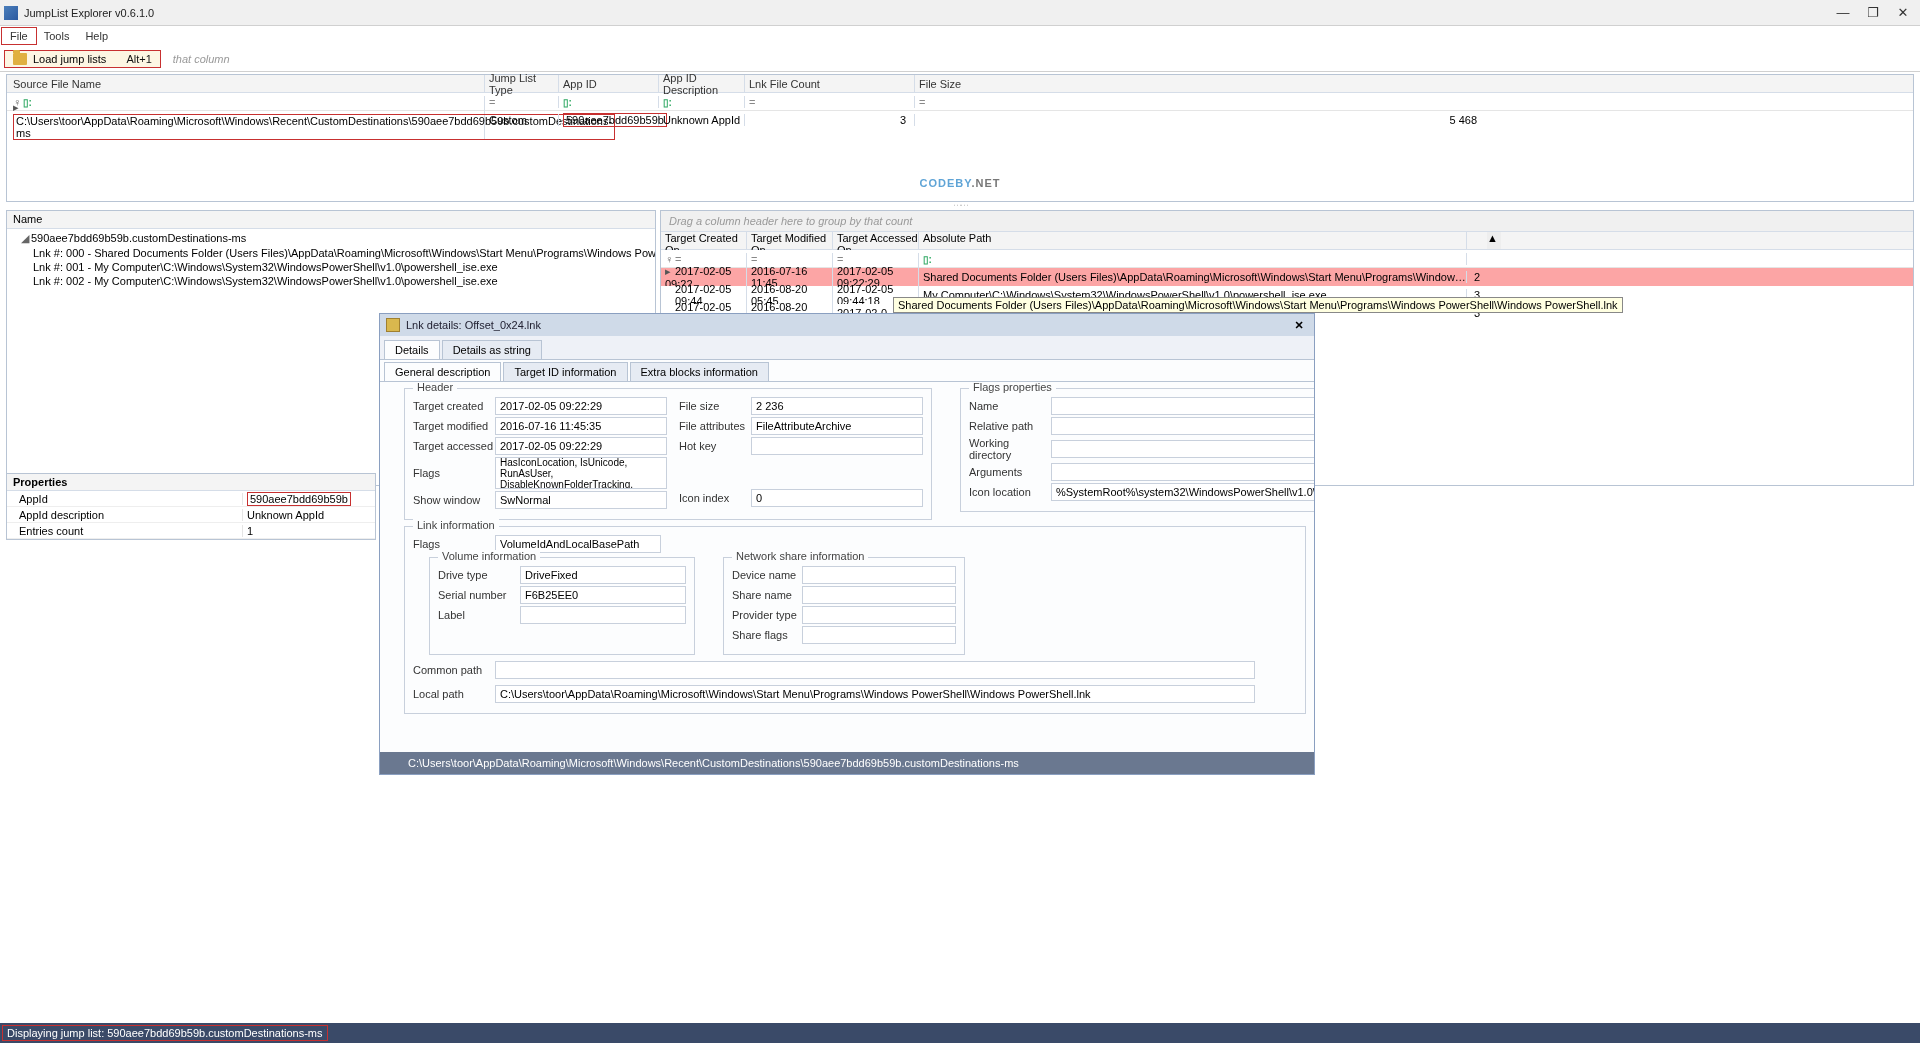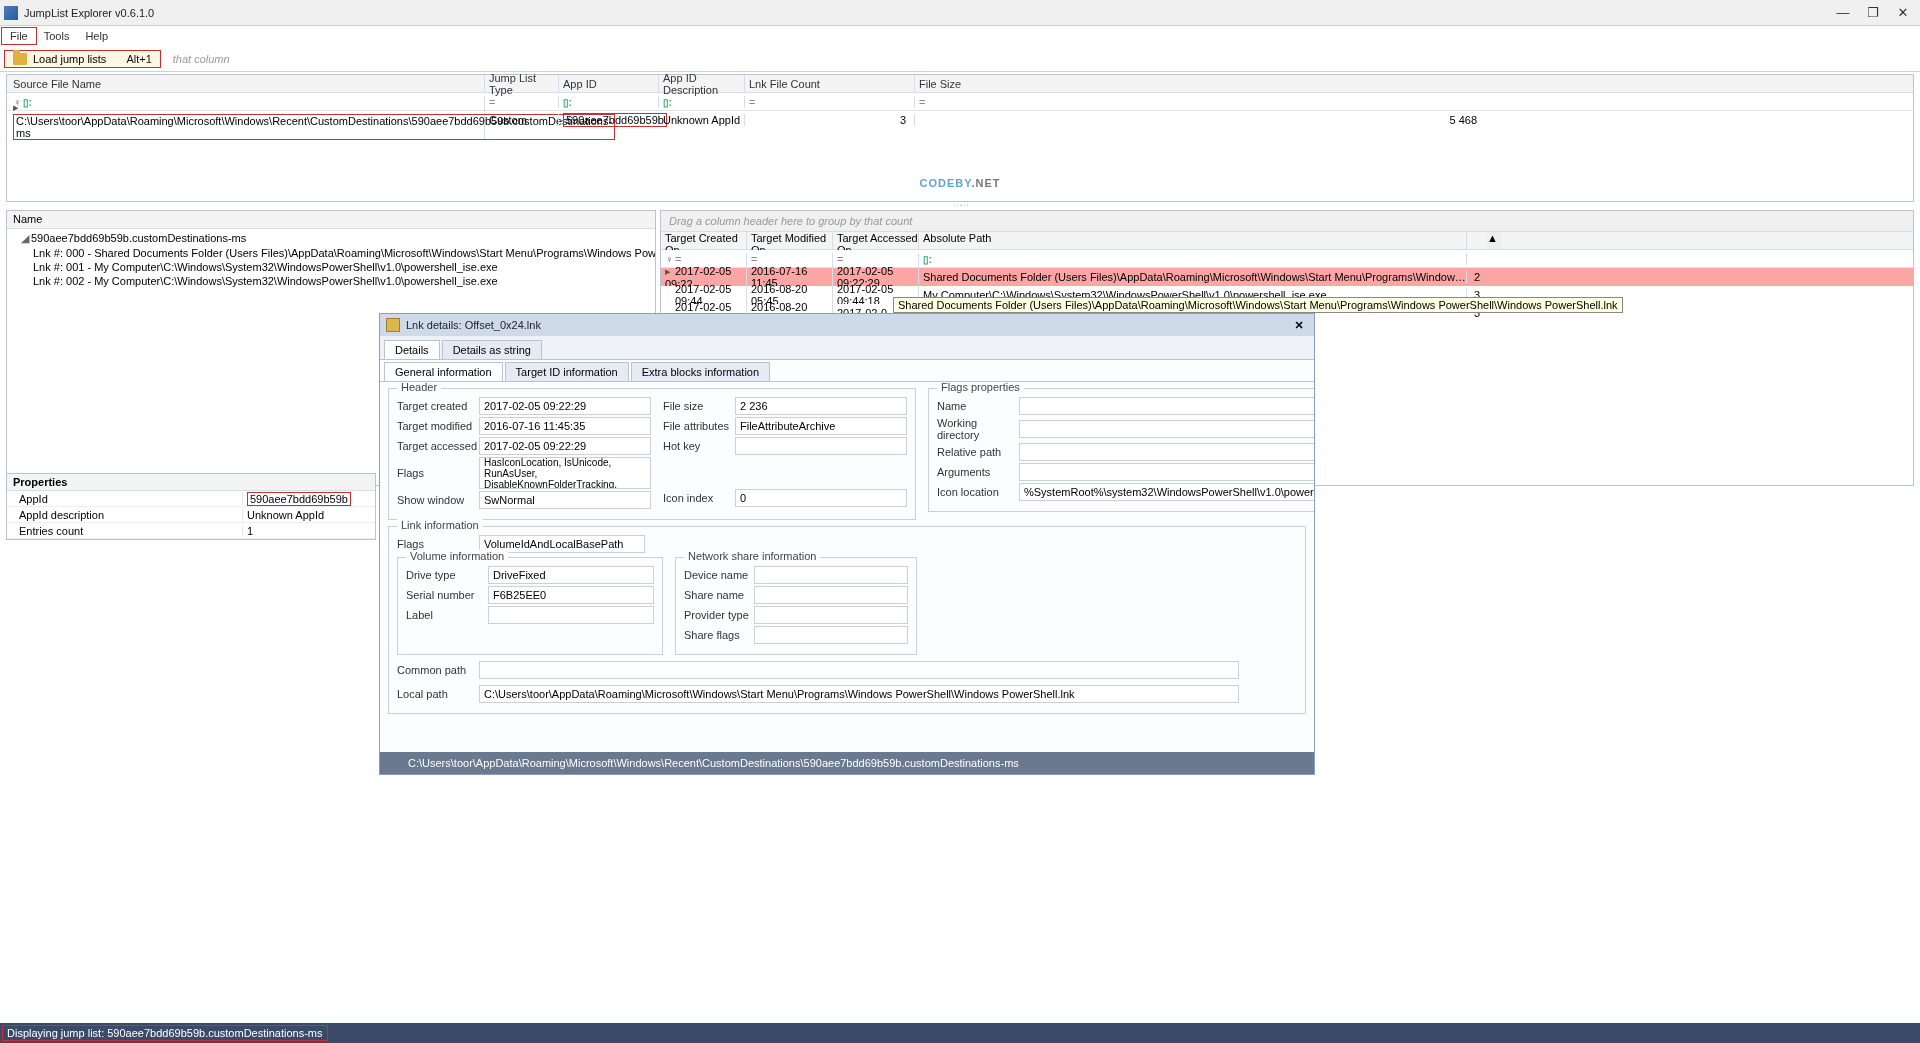--- a/index.html
+++ b/index.html
@@ -82,21 +82,21 @@
 .dlg-title .txt { flex:1; color:#223; }
 .dlg-title .x { width:18px; text-align:center; font-weight:bold; }
 .tabs-outer { display:flex; border-bottom:1px solid #b8c4d4; padding:4px 4px 0 4px; gap:0; }
 .tab-o { padding:3px 10px; border:1px solid #b8c4d4; border-bottom:none; background:#e6ebf3; margin-right:2px;}
 .tab-o.active { background:#fcfdfe; }
 .subtabs { display:flex; border-bottom:1px solid #b8c4d4; padding:2px 4px 0 4px; background:#fcfdfe;}
 .subtab { padding:3px 10px; border:1px solid #b8c4d4; border-bottom:none; background:#e6ebf3; margin-right:2px;}
 .subtab.active { background:#fcfdfe; }
 
 .dlg-body { flex:1; padding:6px 8px; background:#fcfdfe; overflow:hidden; position:relative;}
-.fieldset { border:1px solid #c8d0dc; padding:6px 8px 8px 8px; margin-bottom:4px; position:relative;}
+.fieldset { border:1px solid #c8d0dc; padding:6px 8px 8px 8px; margin-bottom:4px; position:relative;margin-left:16px;}
 .fs-legend { position:absolute; top:-8px; left:8px; background:#fcfdfe; padding:0 4px; color:#444;}
 .fld-row { display:flex; align-items:center; margin:2px 0; }
 .fld-row .lbl { width:82px; color:#333; }
 .fld-row .val { border:1px solid #c8d0dc; background:#fff; padding:1px 4px; height:18px; display:flex; align-items:center; overflow:hidden; white-space:nowrap; text-overflow:ellipsis;}
 .two-col { display:flex; gap:12px; }
 .two-col > div { flex:1; }
 
 .dlg-footer { background:#6a7890; color:#fff; height:22px; display:flex; align-items:center; padding:0 28px; }
 
 
@@ -244,21 +244,21 @@
   <div class="dlg-title">
     <div class="icon"></div>
     <div class="txt">Lnk details: Offset_0x24.lnk</div>
     <div class="x">✕</div>
   </div>
   <div class="tabs-outer">
     <div class="tab-o active">Details</div>
     <div class="tab-o">Details as string</div>
   </div>
   <div class="subtabs">
-    <div class="subtab active">General information</div>
+    <div class="subtab active">General description</div>
     <div class="subtab">Target ID information</div>
     <div class="subtab">Extra blocks information</div>
   </div>
   <div class="dlg-body">
     <div class="two-col">
 
       <div>
         <div class="fieldset">
           <div class="fs-legend">Header</div>
           <div class="two-col">
@@ -307,25 +307,25 @@
       </div>
 
       <div>
         <div class="fieldset">
           <div class="fs-legend">Flags properties</div>
           <div class="fld-row">
               <div class="lbl">Name</div>
               <div class="val" style="width:412px"></div>
             </div>
           <div class="fld-row">
+              <div class="lbl">Relative path</div>
+              <div class="val" style="width:412px"></div>
+            </div>
+          <div class="fld-row">
               <div class="lbl">Working directory</div>
-              <div class="val" style="width:412px"></div>
-            </div>
-          <div class="fld-row">
-              <div class="lbl">Relative path</div>
               <div class="val" style="width:412px"></div>
             </div>
           <div class="fld-row">
               <div class="lbl">Arguments</div>
               <div class="val" style="width:412px"></div>
             </div>
           <div class="fld-row">
               <div class="lbl">Icon location</div>
               <div class="val" style="width:412px">%SystemRoot%\system32\WindowsPowerShell\v1.0\powershell.exe</div>
             </div>

